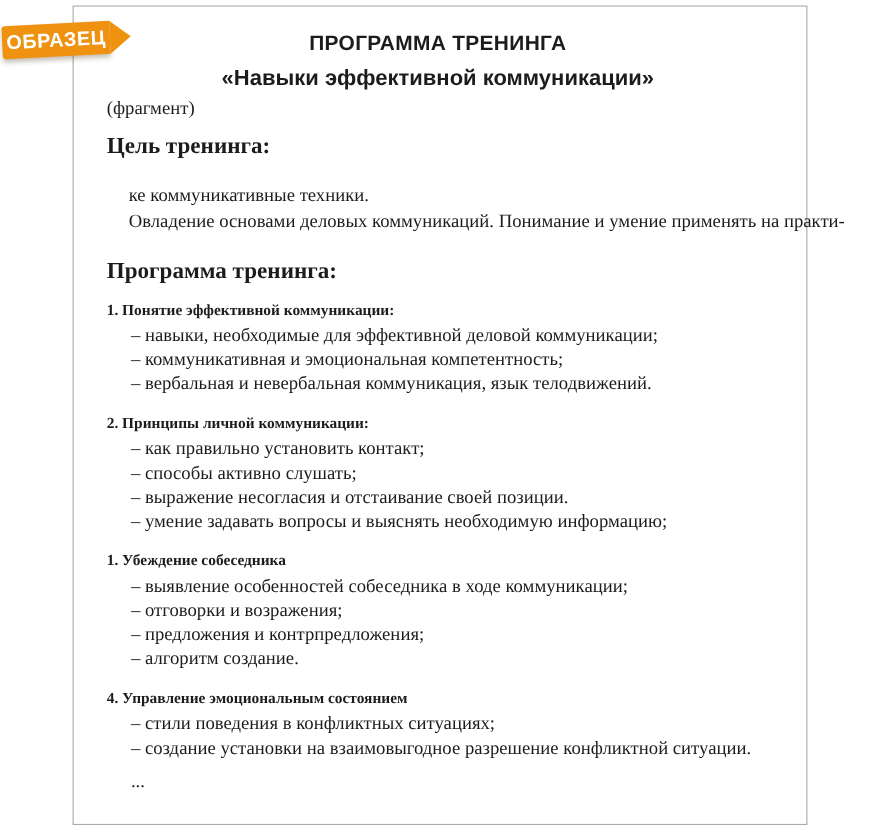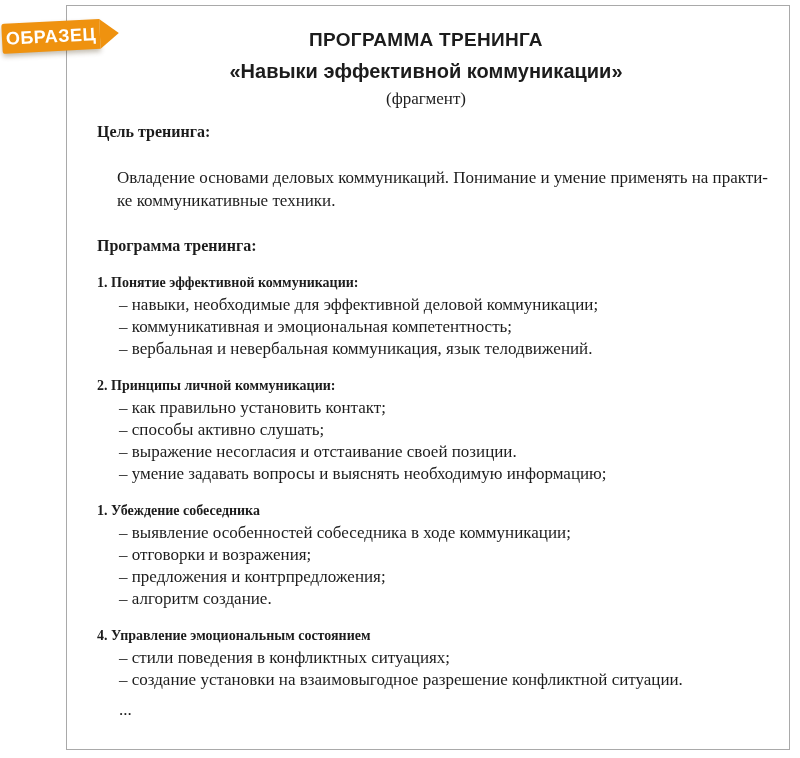--- a/index.html
+++ b/index.html
@@ -14,21 +14,21 @@
     background: #ffffff;
     overflow: hidden;
     font-family: "Liberation Serif", serif;
     color: #1c1c1c;
   }
   
   .doc {
     position: absolute;
     left: 66px;
     top: 5px;
-    width: 724px;
+    width: 668px;
     height: 745px;
     box-sizing: border-box;
     background: #ffffff;
     border: 1px solid #a9a9a9;
     padding: 23px 34px 0 30px;
   }
   .doc-title {
     text-align: center;
     font-family: "Liberation Sans", sans-serif;
     font-weight: bold;
@@ -38,28 +38,27 @@
   }
   .doc-subtitle {
     text-align: center;
     font-family: "Liberation Sans", sans-serif;
     font-weight: bold;
     font-size: 20px;
     line-height: 24px;
     margin-top: 8px;
   }
   .doc-fragment {
-    text-align: center;
     font-size: 17px;
     line-height: 20px;
     margin-top: 6px;
   }
   .h-serif {
     font-weight: bold;
-    font-size: 16px;
+    font-size: 21px;
     line-height: 22px;
   }
   .goal-heading { margin-top: 12px; }
   .goal-text {
     margin-top: 23px;
     margin-left: 20px;
     font-size: 17px;
     line-height: 23px;
   }
   .goal-line { white-space: nowrap; }
@@ -124,22 +123,22 @@
 <div class="stage">
 
   <div class="doc">
 
     <div class="doc-title">ПРОГРАММА ТРЕНИНГА</div>
     <div class="doc-subtitle">«Навыки эффективной коммуникации»</div>
     <div class="doc-fragment">(фрагмент)</div>
 
     <div class="h-serif goal-heading">Цель тренинга:</div>
     <div class="goal-text">
+      <div class="goal-line">ке коммуникативные техники.</div>
       <div class="goal-line">Овладение основами деловых коммуникаций. Понимание и умение применять на практи-</div>
-      <div class="goal-line">ке коммуникативные техники.</div>
     </div>
 
     <div class="h-serif program-heading">Программа тренинга:</div>
 
     <div class="section">
       <div class="section-title">1. Понятие эффективной коммуникации:</div>
       <div class="section-items">
         <div class="section-item">– навыки, необходимые для эффективной деловой коммуникации;</div>
         <div class="section-item">– коммуникативная и эмоциональная компетентность;</div>
         <div class="section-item">– вербальная и невербальная коммуникация, язык телодвижений.</div>

